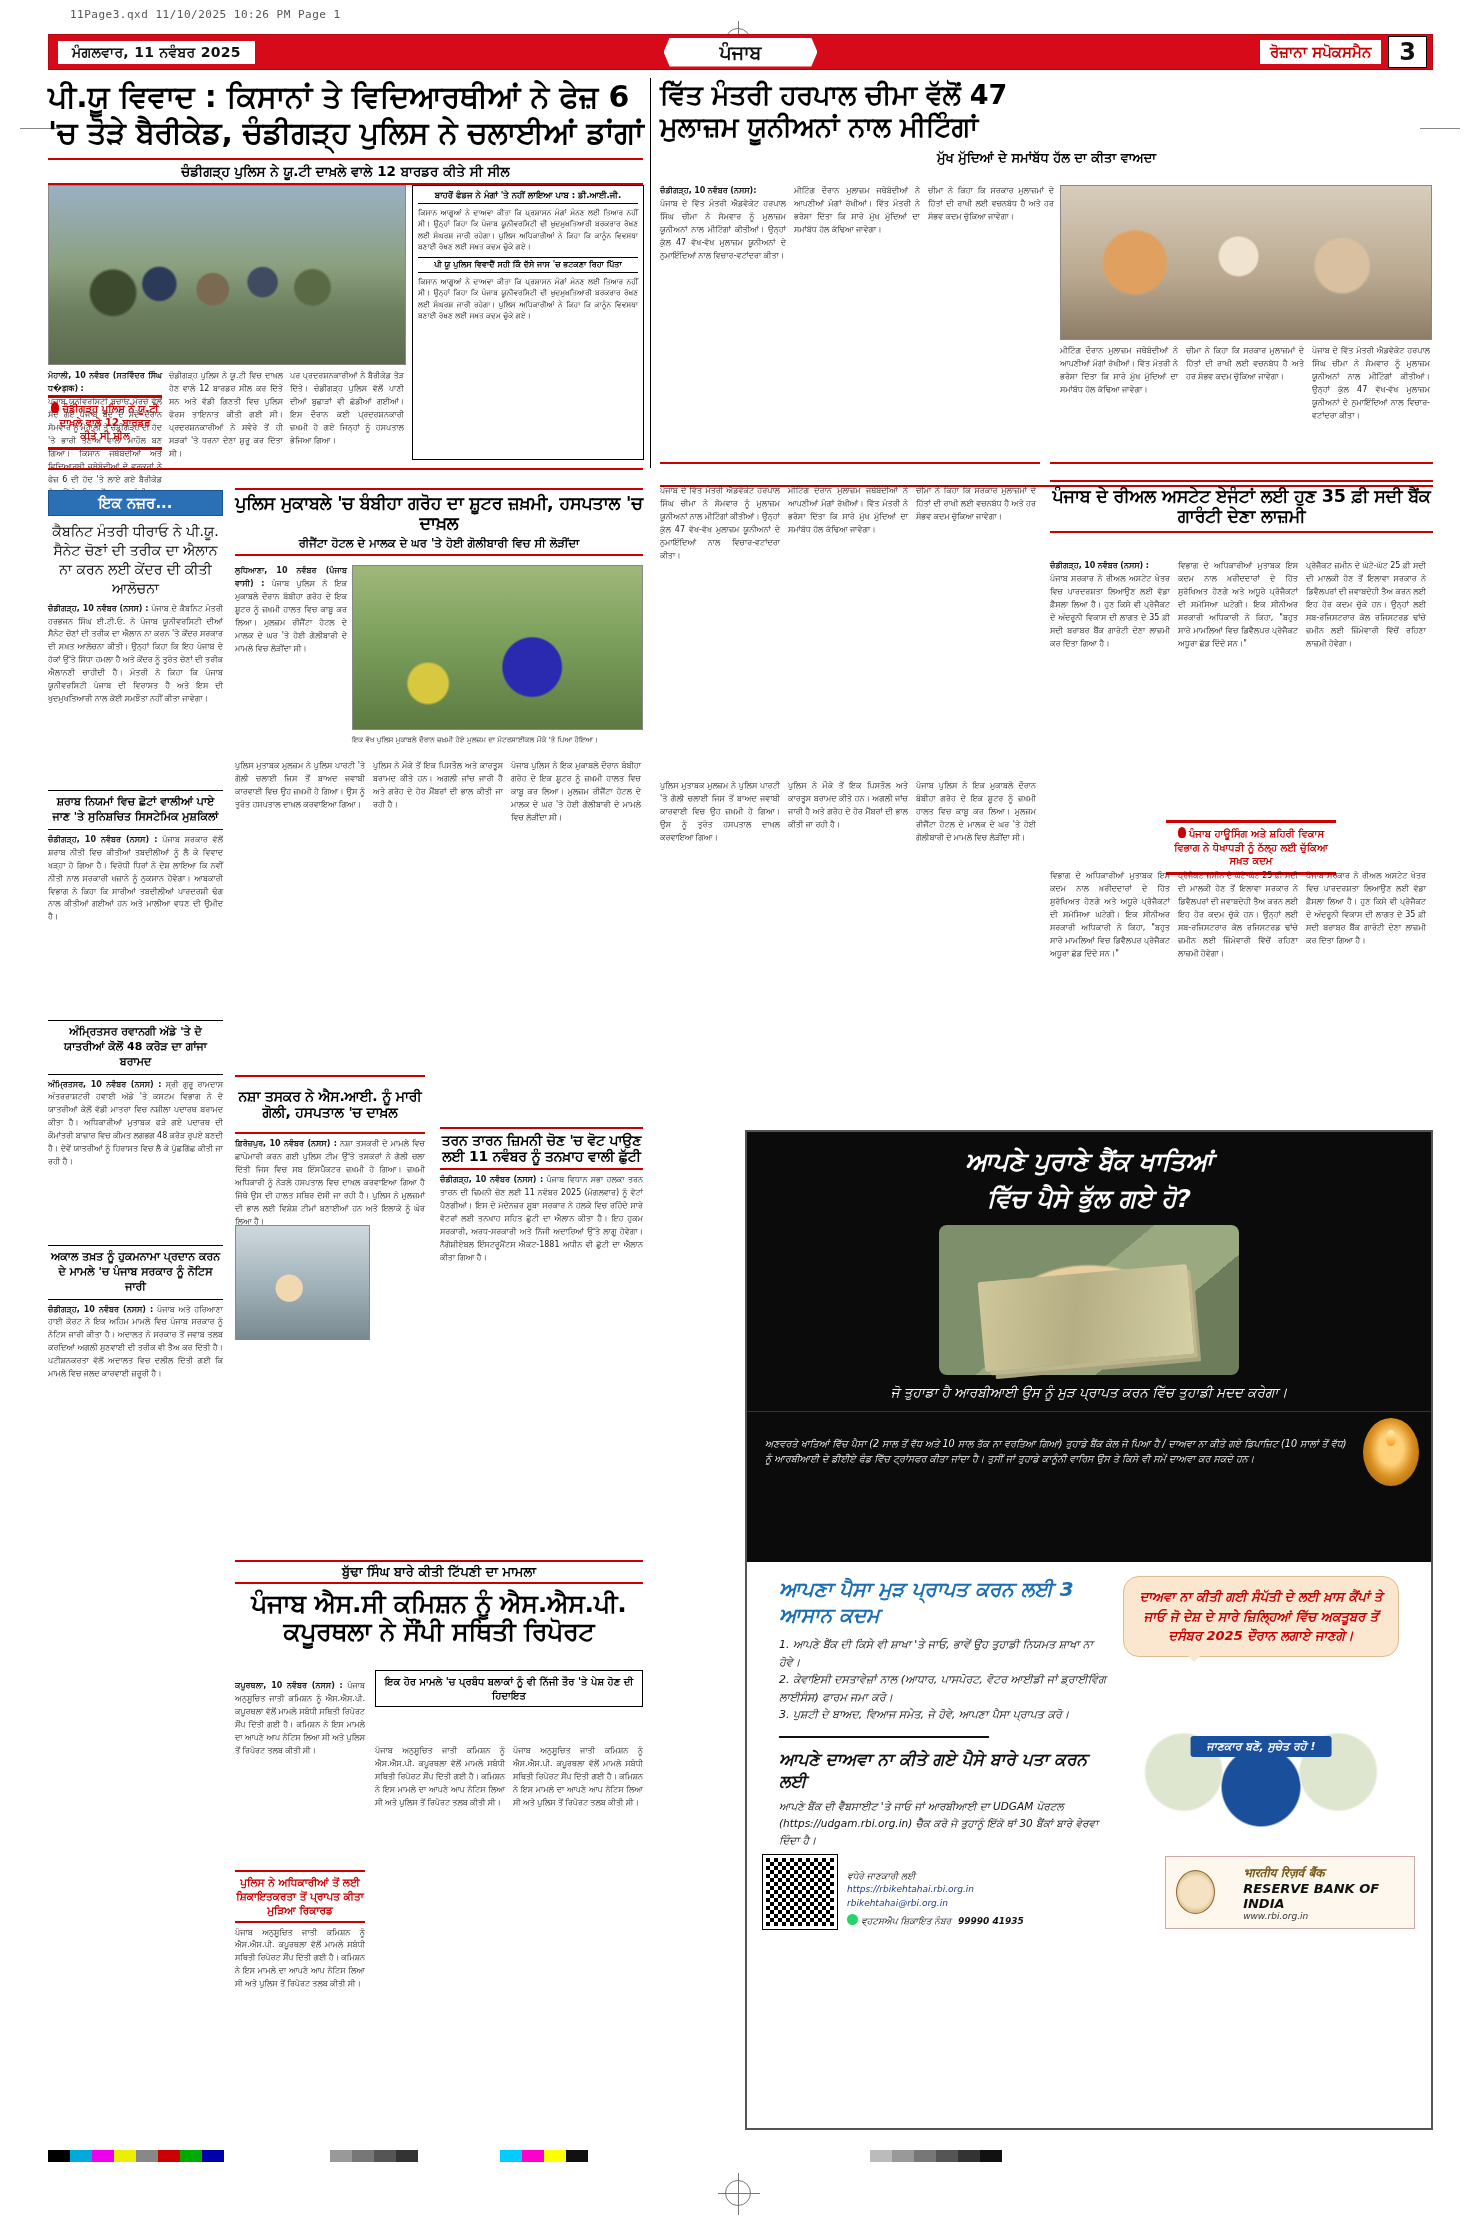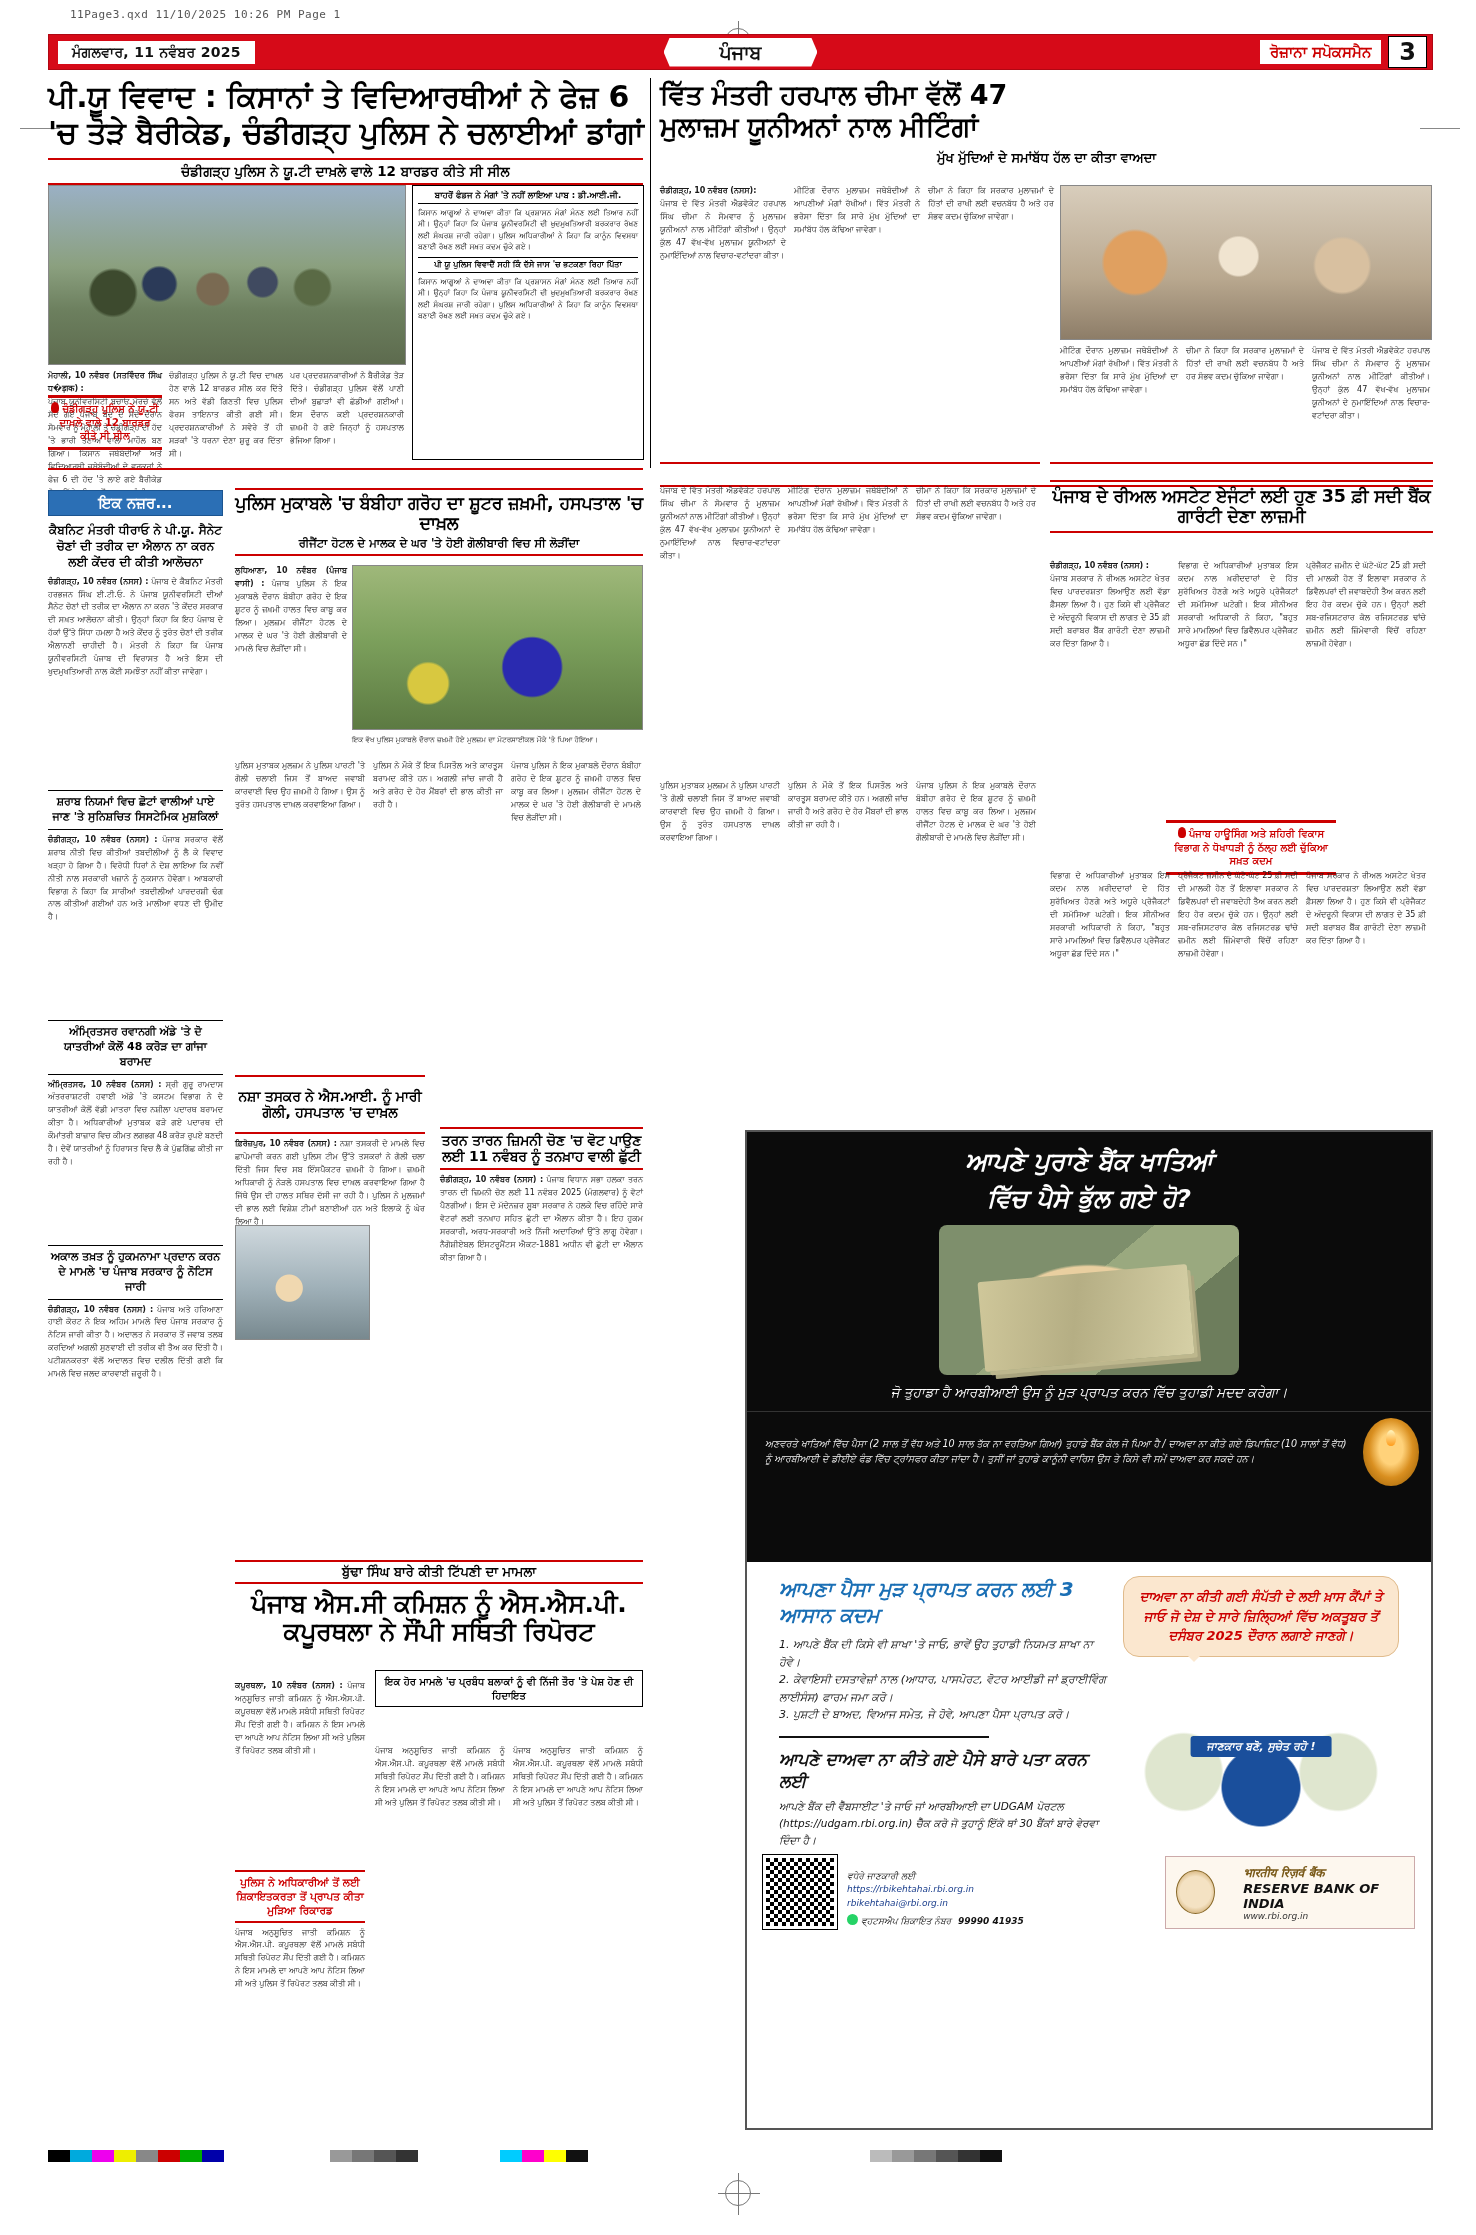--- a/index.html
+++ b/index.html
@@ -343,21 +343,21 @@
     <div style="width:118px;" class="pa body-col">ਚੀਮਾ ਨੇ ਕਿਹਾ ਕਿ ਸਰਕਾਰ ਮੁਲਾਜ਼ਮਾਂ ਦੇ ਹਿੱਤਾਂ ਦੀ ਰਾਖੀ ਲਈ ਵਚਨਬੱਧ ਹੈ ਅਤੇ ਹਰ ਸੰਭਵ ਕਦਮ ਚੁੱਕਿਆ ਜਾਵੇਗਾ।</div>
     <div style="width:118px;" class="pa body-col">ਪੰਜਾਬ ਦੇ ਵਿੱਤ ਮੰਤਰੀ ਐਡਵੋਕੇਟ ਹਰਪਾਲ ਸਿੰਘ ਚੀਮਾ ਨੇ ਸੋਮਵਾਰ ਨੂੰ ਮੁਲਾਜ਼ਮ ਯੂਨੀਅਨਾਂ ਨਾਲ ਮੀਟਿੰਗਾਂ ਕੀਤੀਆਂ। ਉਨ੍ਹਾਂ ਕੁੱਲ 47 ਵੱਖ-ਵੱਖ ਮੁਲਾਜ਼ਮ ਯੂਨੀਅਨਾਂ ਦੇ ਨੁਮਾਇੰਦਿਆਂ ਨਾਲ ਵਿਚਾਰ-ਵਟਾਂਦਰਾ ਕੀਤਾ।</div>
   </div>
 
   <div class="blk" style="left:48px; top:468px; width:595px; height:2px; background:#c00;"></div>
   <div class="blk" style="left:660px; top:462px; width:380px; height:2px; background:#c00;"></div>
   <div class="blk" style="left:1050px; top:462px; width:383px; height:2px; background:#c00;"></div>
 
   <div class="blk" style="left:48px; top:490px; width:175px;">
     <div class="blue-head pa">ਇਕ ਨਜ਼ਰ...</div>
-    <div class="pa" style="font-size:12px; font-weight:bold; text-align:center; margin-top:6px; line-height:1.35;">ਕੈਬਨਿਟ ਮੰਤਰੀ ਧੀਰਾਓ ਨੇ ਪੀ.ਯੂ. ਸੈਨੇਟ ਚੋਣਾਂ ਦੀ ਤਰੀਕ ਦਾ ਐਲਾਨ ਨਾ ਕਰਨ ਲਈ ਕੇਂਦਰ ਦੀ ਕੀਤੀ ਆਲੋਚਨਾ</div>
+    <div class="pa" style="font-size:14px; font-weight:normal; text-align:center; margin-top:6px; line-height:1.35;">ਕੈਬਨਿਟ ਮੰਤਰੀ ਧੀਰਾਓ ਨੇ ਪੀ.ਯੂ. ਸੈਨੇਟ ਚੋਣਾਂ ਦੀ ਤਰੀਕ ਦਾ ਐਲਾਨ ਨਾ ਕਰਨ ਲਈ ਕੇਂਦਰ ਦੀ ਕੀਤੀ ਆਲੋਚਨਾ</div>
     <div class="pa body-col" style="margin-top:5px;">
       <b>ਚੰਡੀਗੜ੍ਹ, 10 ਨਵੰਬਰ (ਨਸਸ) :</b>
       <span>ਪੰਜਾਬ ਦੇ ਕੈਬਨਿਟ ਮੰਤਰੀ ਹਰਭਜਨ ਸਿੰਘ ਈ.ਟੀ.ਓ. ਨੇ ਪੰਜਾਬ ਯੂਨੀਵਰਸਿਟੀ ਦੀਆਂ ਸੈਨੇਟ ਚੋਣਾਂ ਦੀ ਤਰੀਕ ਦਾ ਐਲਾਨ ਨਾ ਕਰਨ 'ਤੇ ਕੇਂਦਰ ਸਰਕਾਰ ਦੀ ਸਖ਼ਤ ਆਲੋਚਨਾ ਕੀਤੀ। ਉਨ੍ਹਾਂ ਕਿਹਾ ਕਿ ਇਹ ਪੰਜਾਬ ਦੇ ਹੱਕਾਂ ਉੱਤੇ ਸਿੱਧਾ ਹਮਲਾ ਹੈ ਅਤੇ ਕੇਂਦਰ ਨੂੰ ਤੁਰੰਤ ਚੋਣਾਂ ਦੀ ਤਰੀਕ ਐਲਾਨਣੀ ਚਾਹੀਦੀ ਹੈ। ਮੰਤਰੀ ਨੇ ਕਿਹਾ ਕਿ ਪੰਜਾਬ ਯੂਨੀਵਰਸਿਟੀ ਪੰਜਾਬ ਦੀ ਵਿਰਾਸਤ ਹੈ ਅਤੇ ਇਸ ਦੀ ਖੁਦਮੁਖਤਿਆਰੀ ਨਾਲ ਕੋਈ ਸਮਝੌਤਾ ਨਹੀਂ ਕੀਤਾ ਜਾਵੇਗਾ।</span>
     </div>
   </div>
 
   <div class="blk" style="left:48px; top:790px; width:175px;">
     <div class="rule-blk"></div>
     <div class="pa" style="font-size:11px; font-weight:bold; text-align:center; line-height:1.35; margin:4px 0 4px;">ਸ਼ਰਾਬ ਨਿਯਮਾਂ ਵਿਚ ਛੋਟਾਂ ਵਾਲੀਆਂ ਪਾਏ ਜਾਣ 'ਤੇ ਸੁਨਿਸ਼ਚਿਤ ਸਿਸਟੇਮਿਕ ਮੁਸ਼ਕਿਲਾਂ</div>
     <div class="rule-blk"></div>

